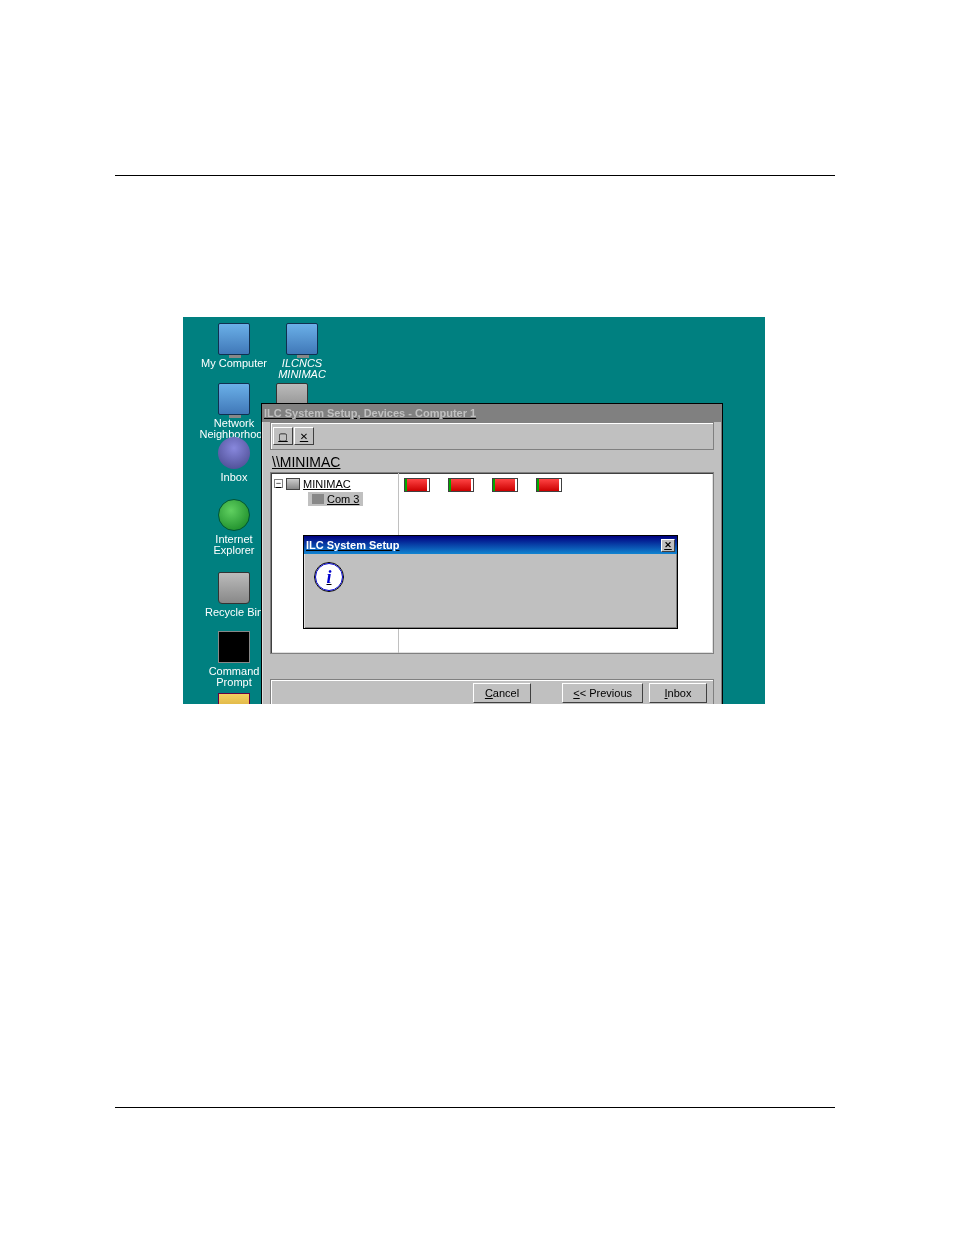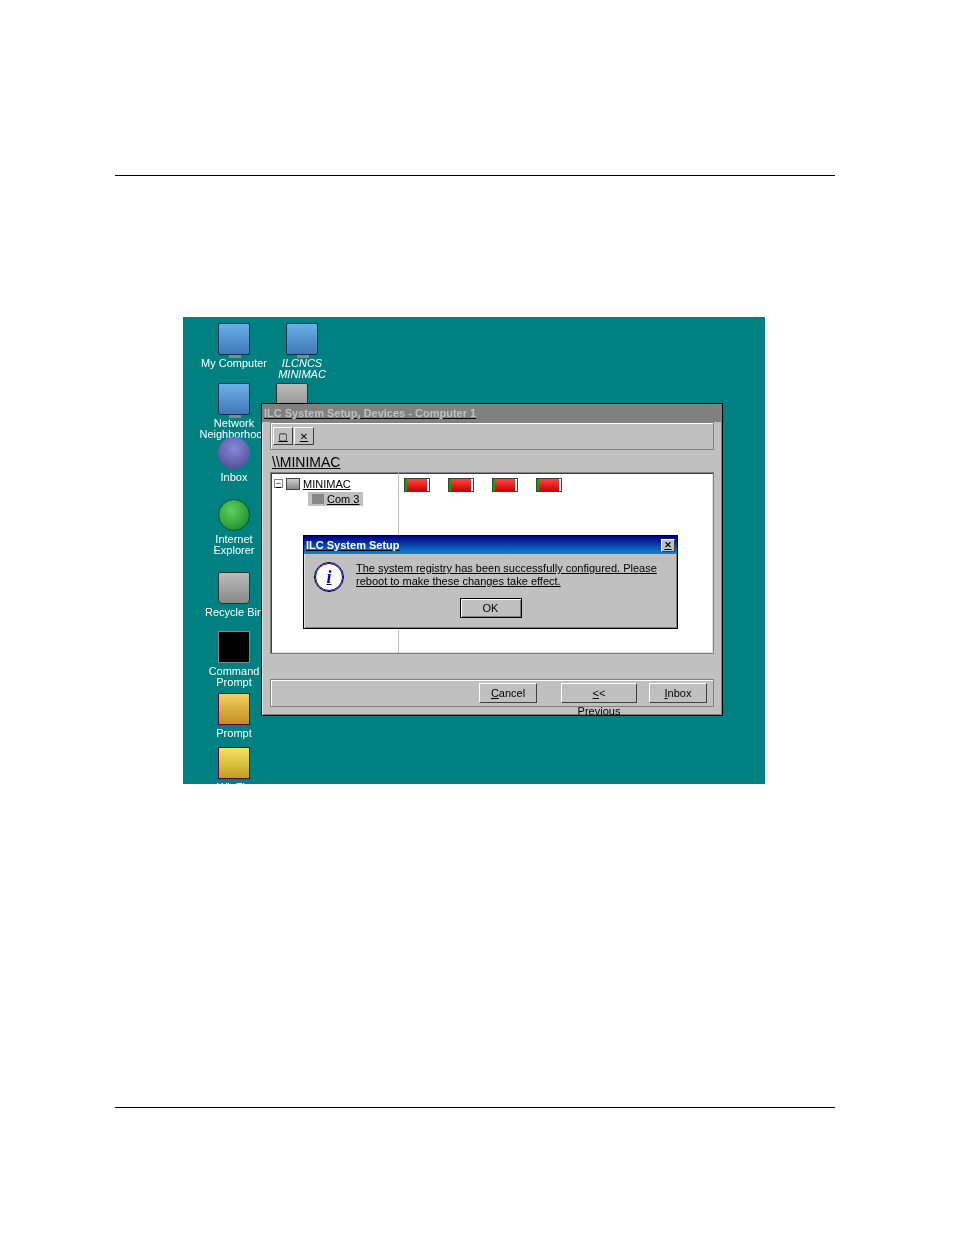--- a/index.html
+++ b/index.html
@@ -1,21 +1,21 @@
 <!DOCTYPE html>
 <html><head>
 <meta charset="utf-8">
 <style>
 * { box-sizing: border-box; margin: 0; padding: 0; font-family: "MS Sans Serif", Tahoma, sans-serif; font-size: 11px; }
 body { background: #fff; width: 954px; height: 1235px; position: relative; }
 .page-divider { position: absolute; left: 115px; height: 1px; background: #000; width: 720px; }
 .divider-top { top: 175px; }
 .divider-bottom { top: 1107px; }
 
-.desktop { position: absolute; left: 183px; top: 317px; width: 582px; height: 467px; background: #008080; overflow: hidden; }
+.desktop { position: absolute; left: 183px; top: 317px; width: 582px; height: 387px; background: #008080; overflow: hidden; }
 
 .icons { position: absolute; left: 0; top: 0; }
 .dicon { position: absolute; width: 70px; text-align: center; color: #fff; font-size: 10px; }
 .dicon .glyph { width: 32px; height: 32px; margin: 0 auto 3px; display: flex; align-items: center; justify-content: center; }
 .dicon .label { line-height: 11px; }
 
 .s-monitor { background: linear-gradient(#6bb0e8,#4078b8); border: 1px solid #103050; border-radius: 2px; position: relative; }
 .s-monitor::after { content:""; position:absolute; bottom:-4px; left:10px; width:12px; height:3px; background:#888; }
 .s-globe { background: radial-gradient(circle at 40% 35%, #60d060, #108020); border-radius:50%; border:1px solid #053; width:28px;height:28px; }
 .s-bin { background: linear-gradient(#bbb,#888); width:24px; height:28px; border:1px solid #333; border-radius:2px 2px 4px 4px; }
@@ -34,21 +34,21 @@
 .path { margin: 4px 10px 2px; font-size: 14px; color: #000; }
 .panes { margin: 2px 8px; height: 182px; background: #fff; border: 1px solid #808080; box-shadow: inset 1px 1px 0 #404040, inset -1px -1px 0 #dfdfdf; display:flex; }
 .tree { width: 128px; border-right: 1px solid #c0c0c0; padding: 3px; font-size: 11px; }
 .tree-row { display:flex; align-items:center; height:15px; }
 .tree-row .pm { width:9px;height:9px;border:1px solid #808080;display:flex;align-items:center;justify-content:center;font-size:9px;line-height:7px;margin-right:3px;background:#fff;}
 .tree-row .ico { width:14px;height:12px;background:linear-gradient(#ccc,#888);margin-right:3px;border:1px solid #444;}
 .tree-sub { margin-left: 20px; background:#c0c0c0; padding:1px 4px; display:inline-flex; align-items:center; }
 .tree-sub .ico2 { width:12px;height:10px;background:#888;margin-right:3px;}
 .content { flex:1; padding: 5px; display:flex; gap:18px; }
 .device { width:26px; height:14px; border:1px solid #404040; background:linear-gradient(#f44,#c00); box-shadow:inset 2px 0 0 #0a0, inset -2px 0 0 #fff; }
-.btnrow { position:absolute; bottom:8px; left:8px; right:8px; height:28px; border:1px solid #808080; box-shadow:inset 1px 1px 0 #fff; display:flex; align-items:center; justify-content:flex-end; padding:0 6px; gap:12px; }
+.btnrow { position:absolute; bottom:8px; left:8px; right:8px; height:28px; border:1px solid #808080; box-shadow:inset 1px 1px 0 #fff; display:flex; align-items:center; justify-content:flex-end; padding:0 6px; gap:6px; }
 .wbtn { height:20px; padding: 0 10px; background:#c0c0c0; border:1px solid #fff; border-right-color:#404040; border-bottom-color:#404040; min-width:58px; text-align:center; line-height:18px; font-size:11px; }
 .wbtn.u::first-letter { text-decoration: underline; }
 .spacer { flex:1; }
 
 .msgbox { left: 120px; top: 218px; width: 375px; height: 94px; }
 .msgbox .tb { background: linear-gradient(#000080,#1084d0); color:#fff; }
 .msgbox .closebtn { width:14px;height:13px;background:#c0c0c0;border:1px solid #fff;border-right-color:#404040;border-bottom-color:#404040;font-size:9px;line-height:10px;text-align:center;font-weight:bold;color:#000;}
 .msgbody { display:flex; padding:8px 10px 4px; }
 .msgicon { width:30px;height:30px;border-radius:50%;background:#fff;border:1px solid #000;display:flex;align-items:center;justify-content:center;color:#0000cc;font-family:Georgia,serif;font-style:italic;font-weight:bold;font-size:18px;margin-right:12px;flex-shrink:0;position:relative;}
 .msgicon::before{content:"";position:absolute;inset:0;border-radius:50%;border:1px solid #0000cc;}
@@ -153,19 +153,15 @@
     </div>
   </div>
 
   <div class="win msgbox">
     <div class="tb">
       <span class="t">ILC System Setup</span>
       <span class="closebtn">✕</span>
     </div>
     <div class="msgbody">
       <div class="msgicon">i</div>
-      <div class="msgtext">The system registry has been successfully configured. Please reboot to make these changes take effect.</div>
-    </div>
-    <div class="msgbtnrow">
-      <div class="okbtn">OK</div>
     </div>
   </div>
 </div>
 
 </body></html>

